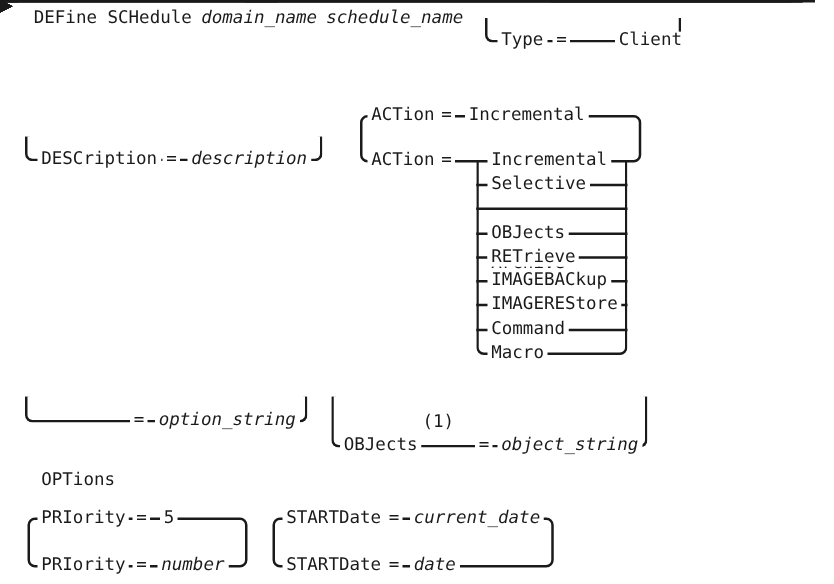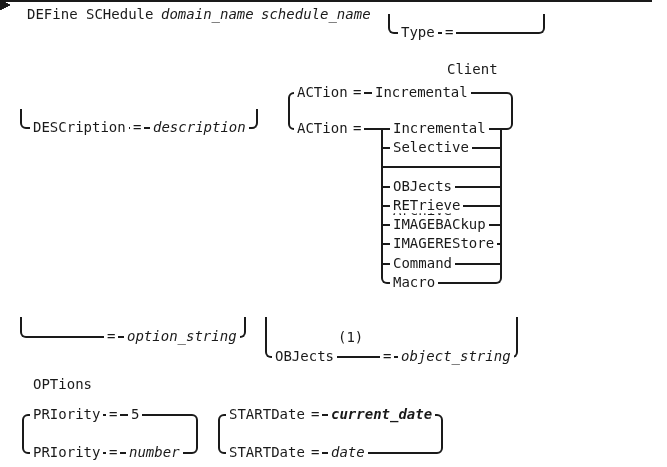--- a/index.html
+++ b/index.html
@@ -63,21 +63,21 @@
   <div class="hline" style="left:19;top:14;width:633px;"></div>
   <div class="tri" style="left:652;top:10;"></div>
 
   <span class="tok var" style="left:158px;top:15px;">domain_name</span>
   <span class="tok" style="left:24px;top:15px;">DEFine SCHedule</span>
   <span class="tok var" style="left:258px;top:15px;">schedule_name</span>
 
   <div class="branch" style="left:388px;top:14px;width:157px;height:20px;"></div>
   <span class="tok" style="left:398px;top:33px;">Type</span>
   <span class="tok" style="left:442px;top:33px;">=</span>
-  <span class="tok" style="left:444px;top:33px;margin-top:37px;">Client</span>
+  <span class="tok" style="left:492px;top:33px;">Client</span>
 
   <div class="tri" style="left:0;top:105;"></div>
   <div class="hline" style="left:10;top:109;width:642px;"></div>
   <div class="tri" style="left:652;top:105;"></div>
 
   <div class="branch" style="left:20px;top:109px;width:238px;height:20px;"></div>
   <span class="tok" style="left:30px;top:128px;">DESCription</span>
   <span class="tok" style="left:130px;top:128px;">=</span>
   <span class="tok var" style="left:150px;top:128px;">description</span>
 
@@ -134,18 +134,18 @@
   <span class="tok" style="left:30px;top:415px;">PRIority</span>
   <span class="tok" style="left:106px;top:415px;">=</span>
   <span class="tok" style="left:128px;top:415px;">5</span>
   <span class="tok" style="left:30px;top:453px;">PRIority</span>
   <span class="tok" style="left:106px;top:453px;">=</span>
   <span class="tok var" style="left:126px;top:453px;">number</span>
 
   <div class="rect" style="left:218px;top:414px;width:225px;height:40px;"></div>
   <span class="tok" style="left:226px;top:415px;">STARTDate</span>
   <span class="tok" style="left:308px;top:415px;">=</span>
-  <span class="tok var" style="left:328px;top:415px;font-weight:bold;">current_date</span>
+  <span class="tok var" style="left:328px;top:415px;">current_date</span>
   <span class="tok" style="left:226px;top:453px;">STARTDate</span>
   <span class="tok" style="left:308px;top:453px;">=</span>
   <span class="tok var" style="left:328px;top:453px;">date</span>
 
 </div>
 
 </body></html>

